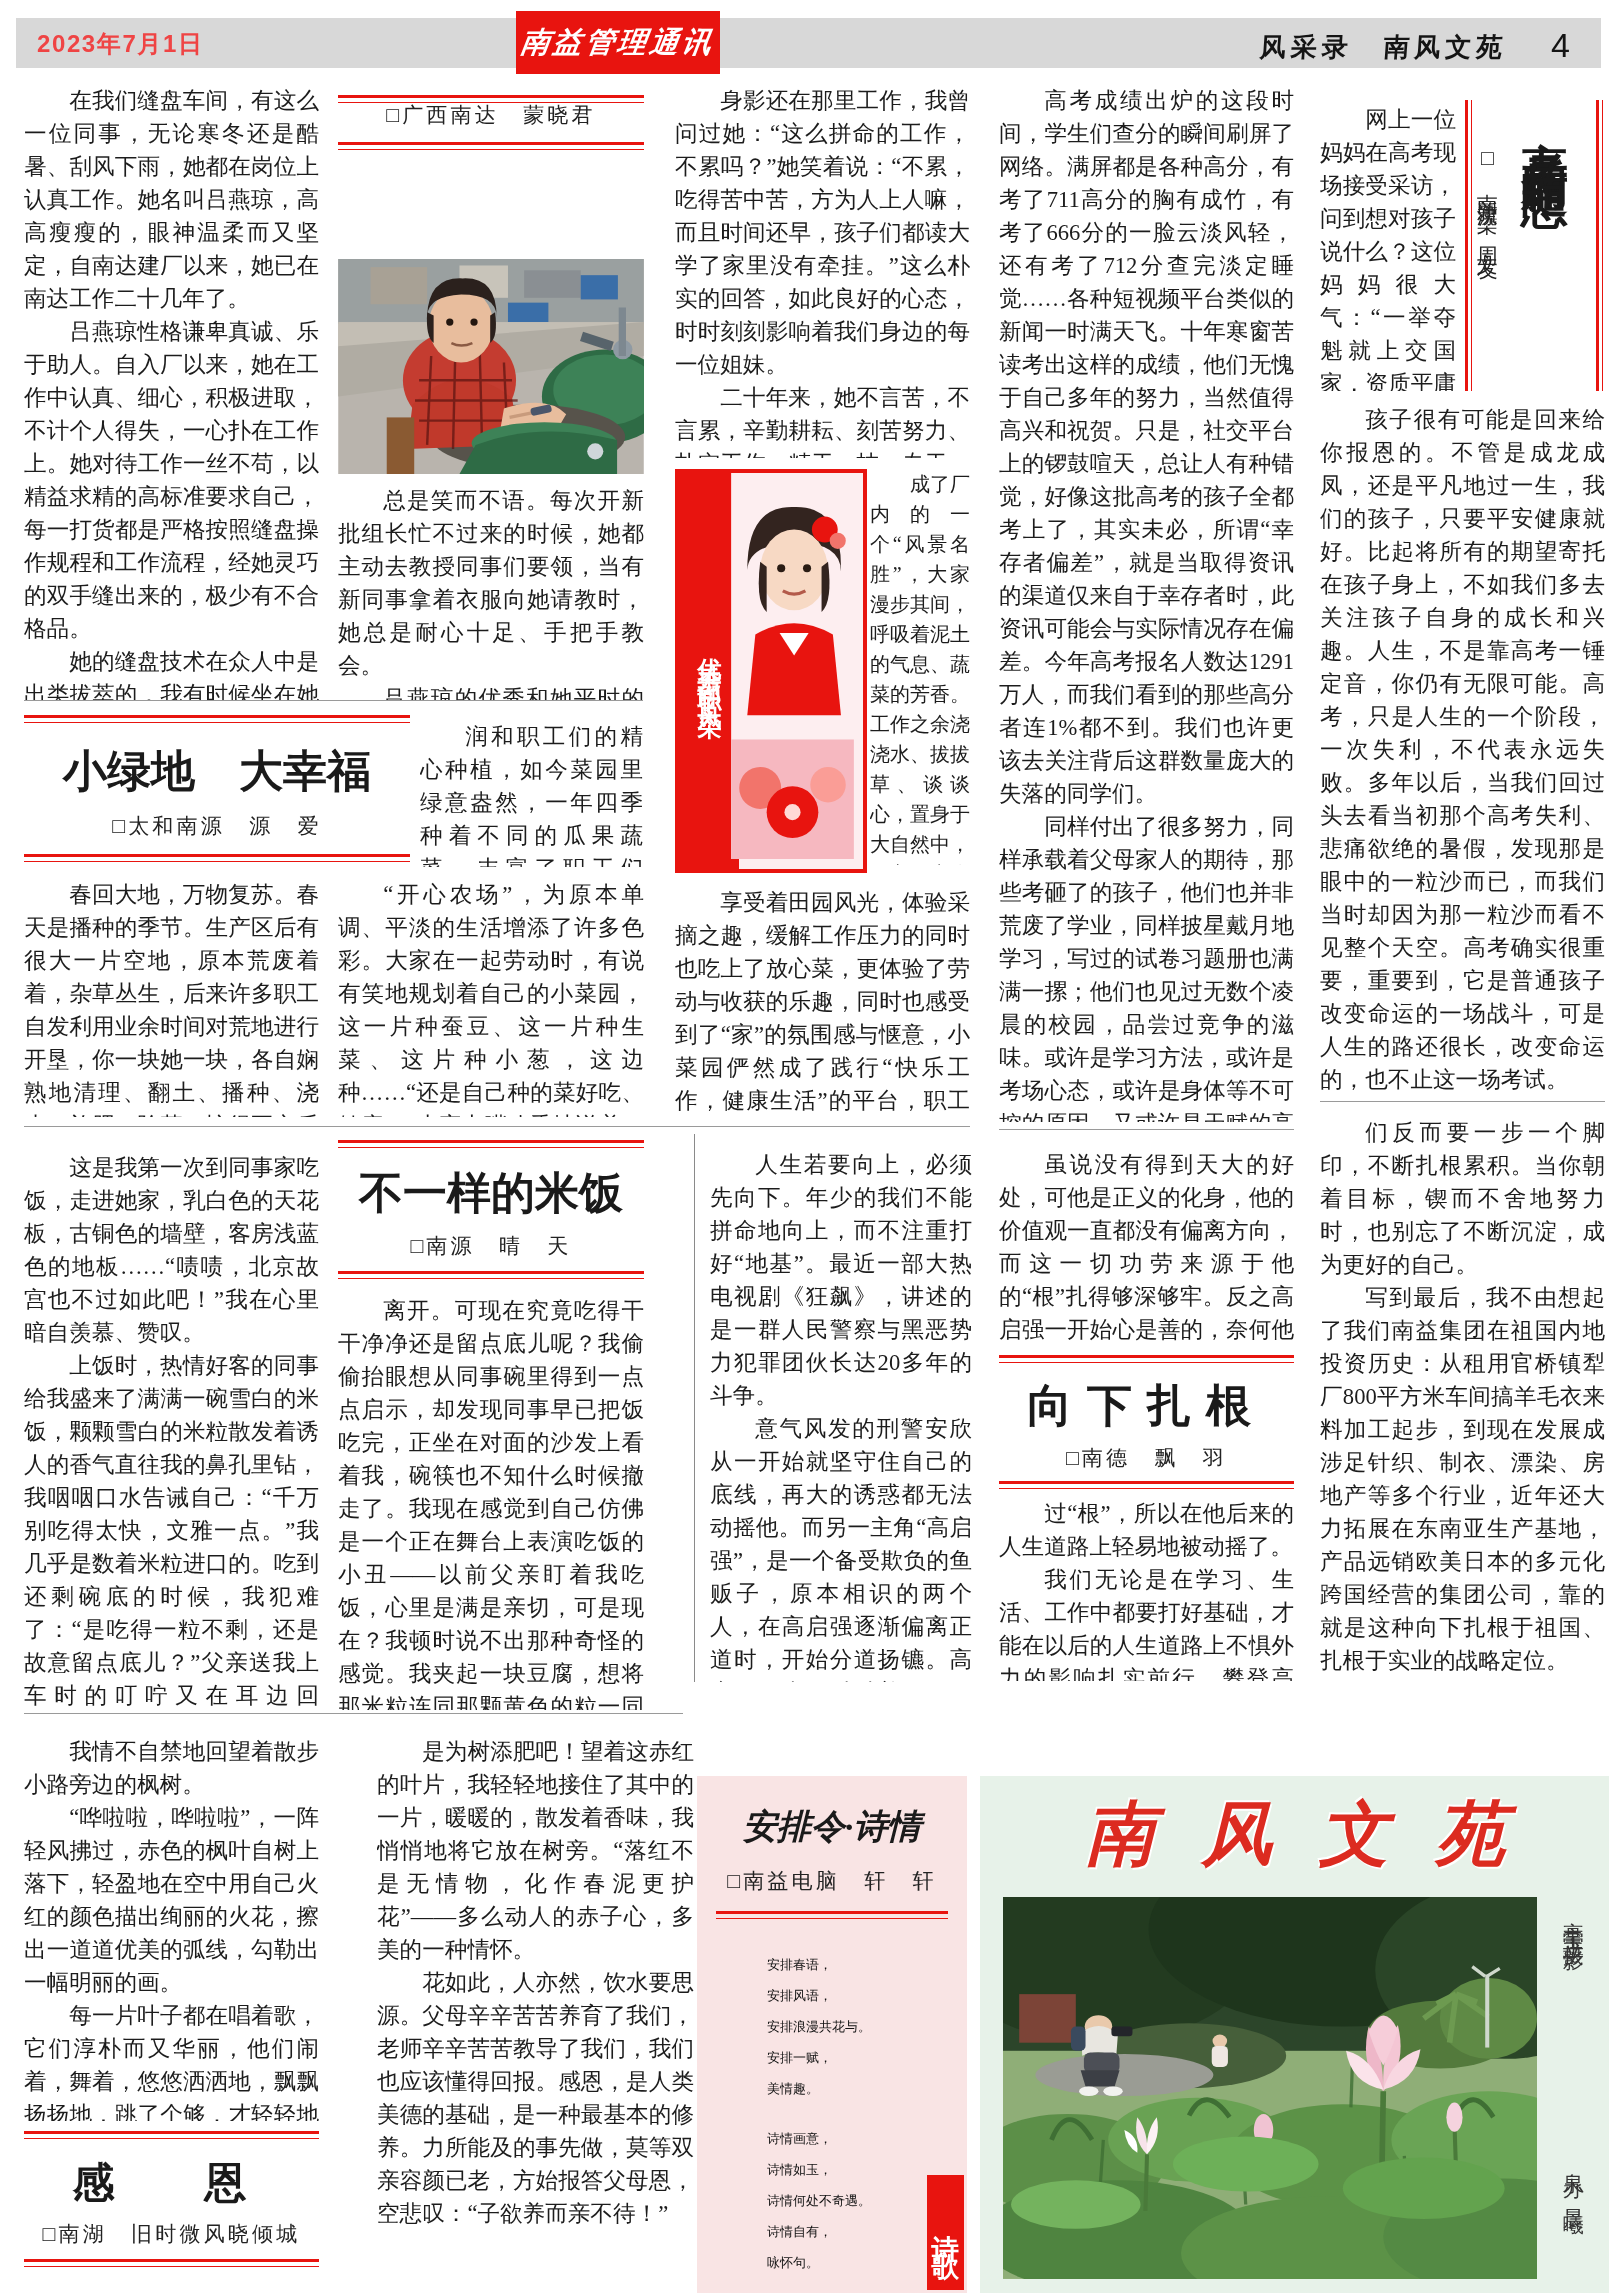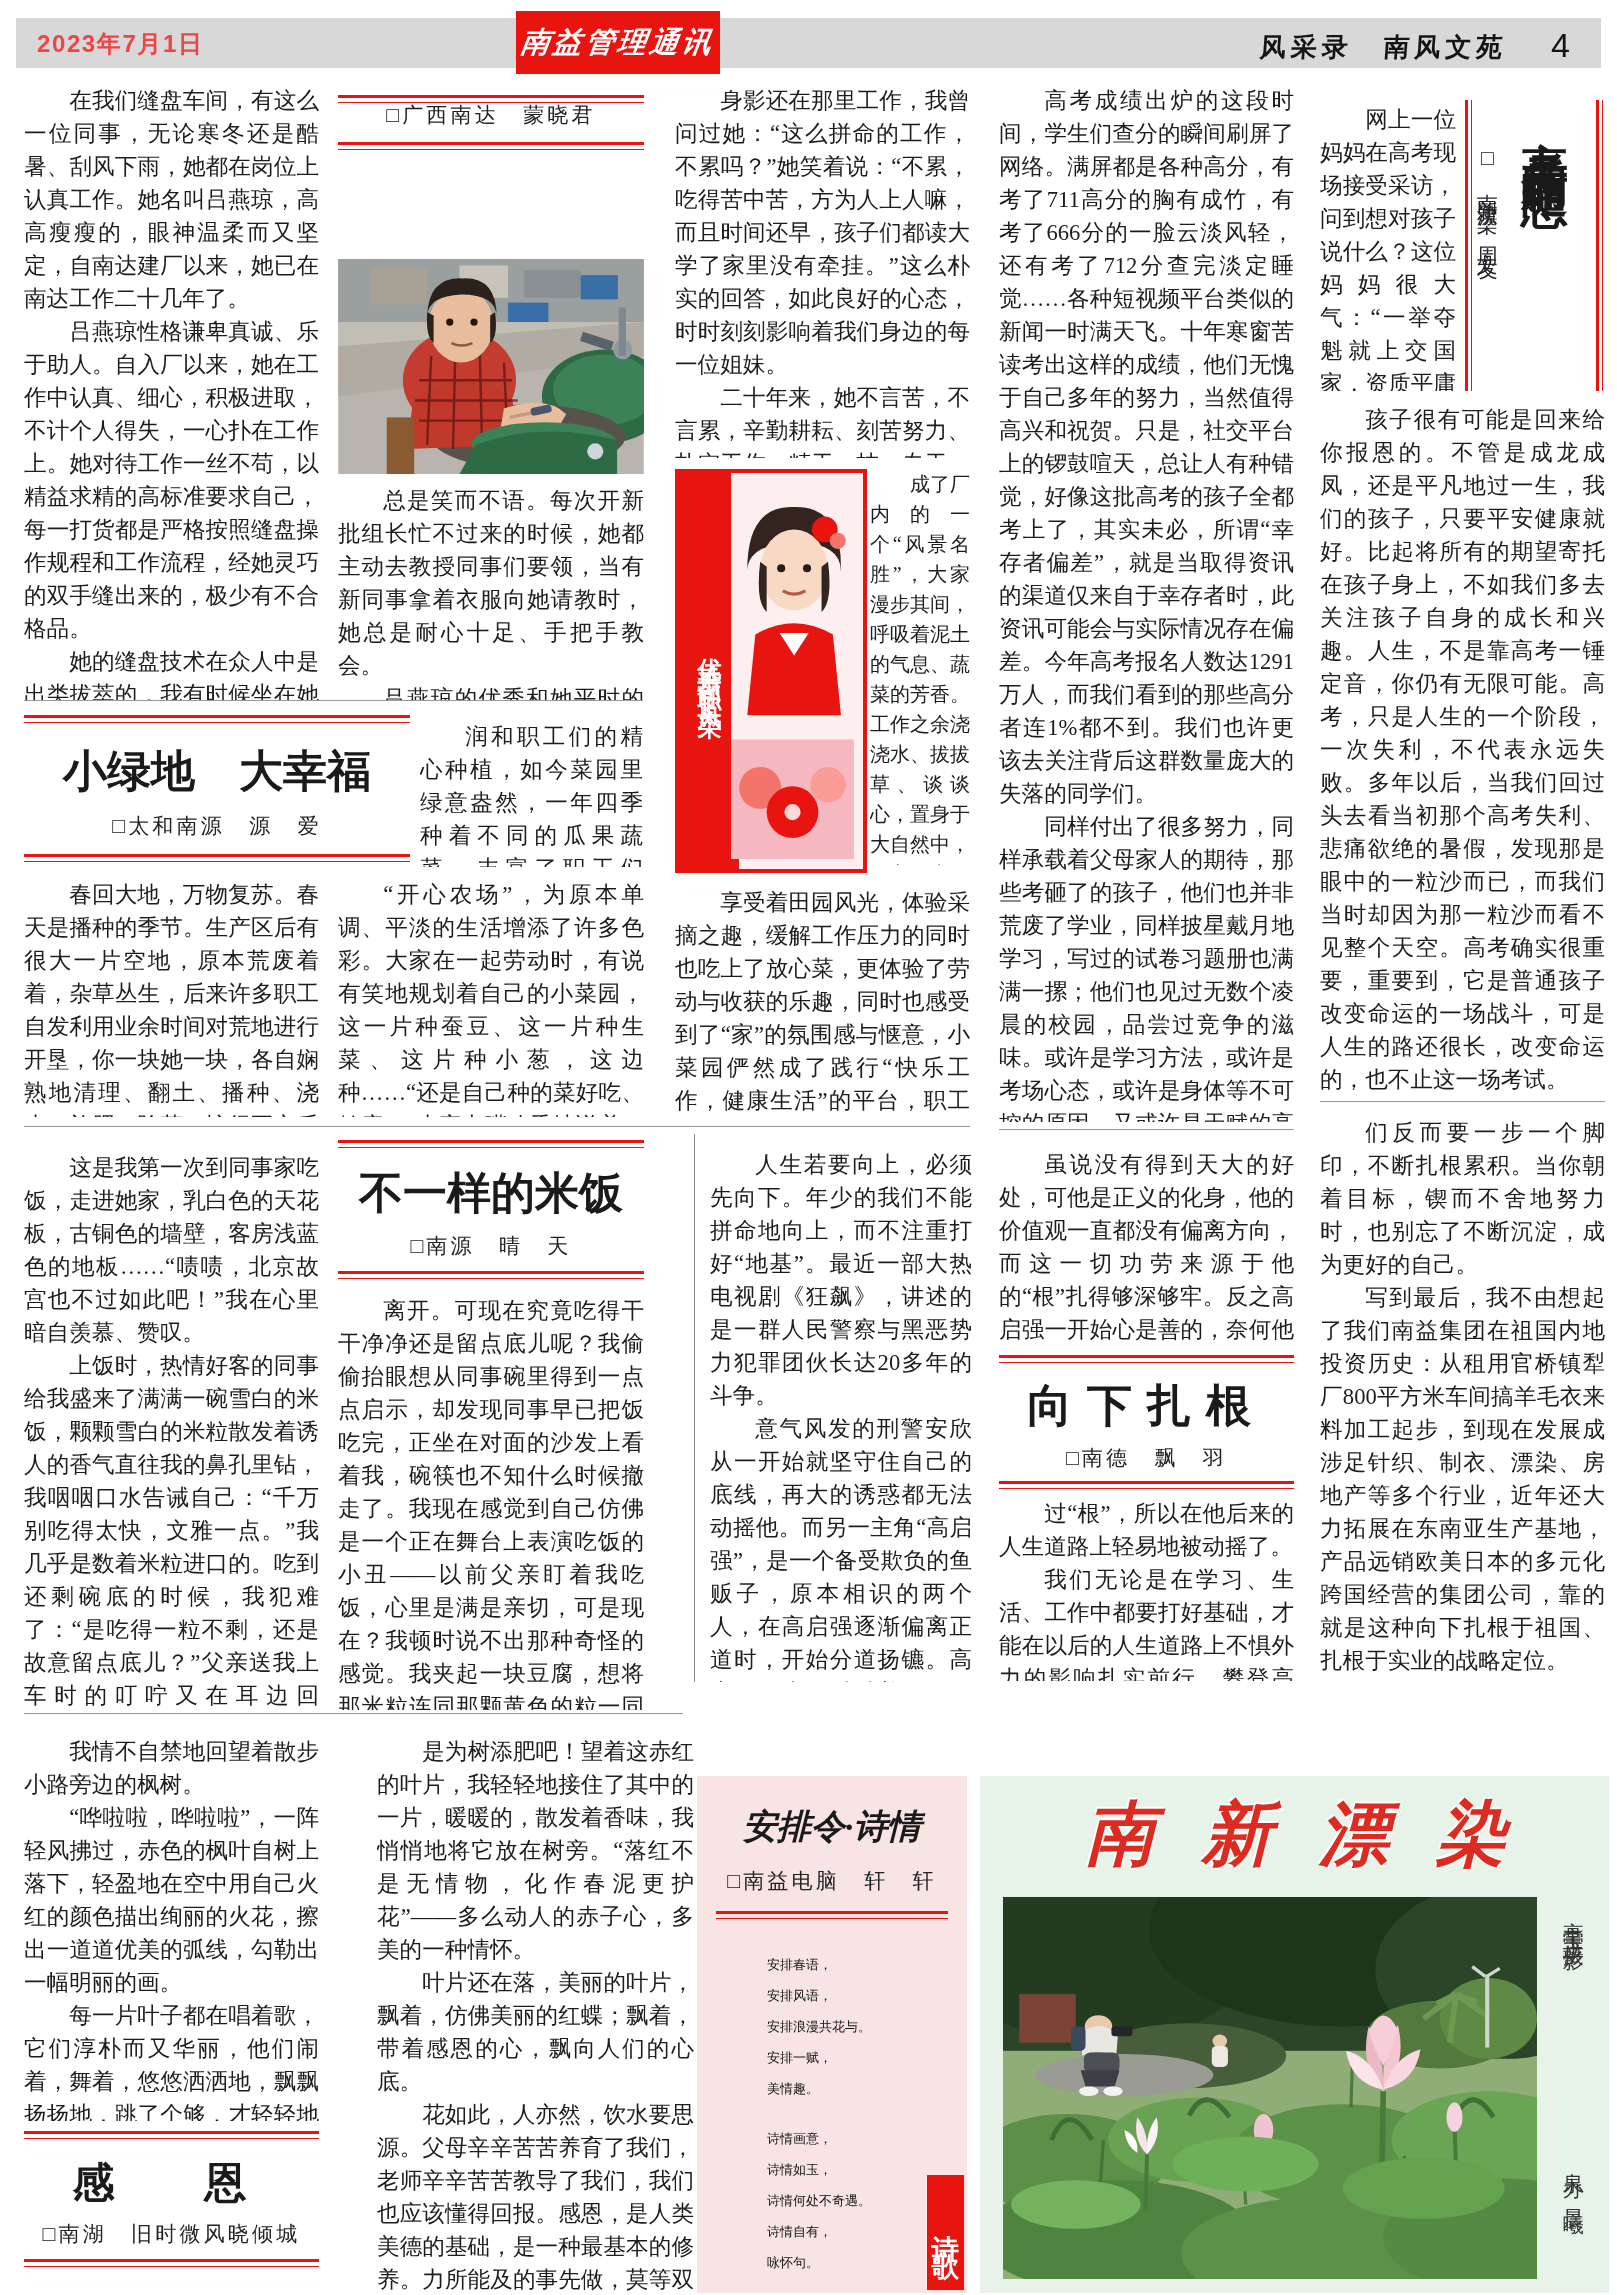--- a/index.html
+++ b/index.html
@@ -228,21 +228,20 @@
       <p class="para">每一片叶子都在唱着歌，它们淳朴而又华丽，他们闹着，舞着，悠悠洒洒地，飘飘扬扬地，跳了个够，才轻轻地依附在树根之上。</p>
     </div>
   <div class="abs title-block" style="left:24px;top:2131px;width:295px;">
     <div class="rrule"></div>
     <div class="headline" style="font-size:42px;letter-spacing:24px;margin:16px 0 11.3px;">感　恩</div>
     <div class="author">□南湖　旧时微风晓倾城</div>
     <div class="rrule" style="margin-top:13px;"></div>
   </div>
   <div class="abs body-text" style="left:345px;top:1735px;width:317px;height:558px;margin-left:32px;">
       <p class="para">是为树添肥吧！望着这赤红的叶片，我轻轻地接住了其中的一片，暖暖的，散发着香味，我悄悄地将它放在树旁。“落红不是无情物，化作春泥更护花”——多么动人的赤子心，多美的一种情怀。</p>
-      <p class="para">叶片还在落，美丽的叶片，飘着，仿佛美丽的红蝶；飘着，带着感恩的心，飘向人们的心底。</p>
       <p class="para">花如此，人亦然，饮水要思源。父母辛辛苦苦养育了我们，老师辛辛苦苦教导了我们，我们也应该懂得回报。感恩，是人类美德的基础，是一种最基本的修养。力所能及的事先做，莫等双亲容颜已老，方始报答父母恩，空悲叹：“子欲养而亲不待！”</p>
     </div>
 
   <div class="abs poem-panel" style="left:697px;top:1776px;width:270px;height:517px;">
     <div class="headline" style="font-size:34px;text-align:center;margin-top:27.5px;font-style:italic;">安排令·诗情</div>
     <div class="author" style="text-align:center;margin-top:19.4px;">□南益电脑　轩　轩</div>
     <div class="rrule" style="margin:18px 19.4px 0;"></div>
     <div style="margin:37px 0 0 70px;">
         <p class="para">安排春语，</p>
         <p class="para">安排风语，</p>
@@ -256,21 +255,21 @@
         <p class="para">诗情何处不奇遇。</p>
         <p class="para">诗情自有，</p>
         <p class="para">咏怀句。</p>
       </div>
     <div class="abs shige-label" style="left:230px;top:399px;width:37px;height:115px;">
       <span class="shige-text">诗歌</span>
     </div>
   </div>
 
   <div class="abs green-panel" style="left:980px;top:1776px;width:629px;height:517px;">
-    <div class="nfwy" style="position:absolute;left:105px;top:22.6px;">南新漂染</div>
+    <div class="nfwy" style="position:absolute;left:105px;top:22.6px;">南风文苑</div>
 
     <div class="abs" style="left:22.6px;top:121px;width:534px;height:382px;">
       <svg width="534" height="382" viewBox="0 0 660 472">
         <rect width="660" height="472" fill="#8fae77"></rect>
         <rect width="660" height="190" fill="#2c452a"></rect>
         <ellipse cx="120" cy="70" rx="190" ry="110" fill="#233b20"></ellipse>
         <ellipse cx="420" cy="40" rx="240" ry="120" fill="#1e351c"></ellipse>
         <ellipse cx="620" cy="90" rx="160" ry="110" fill="#2a4527"></ellipse>
         <ellipse cx="540" cy="170" rx="90" ry="42" fill="#537a3c"></ellipse>
         <ellipse cx="600" cy="150" rx="60" ry="50" fill="#5f8a45"></ellipse>

